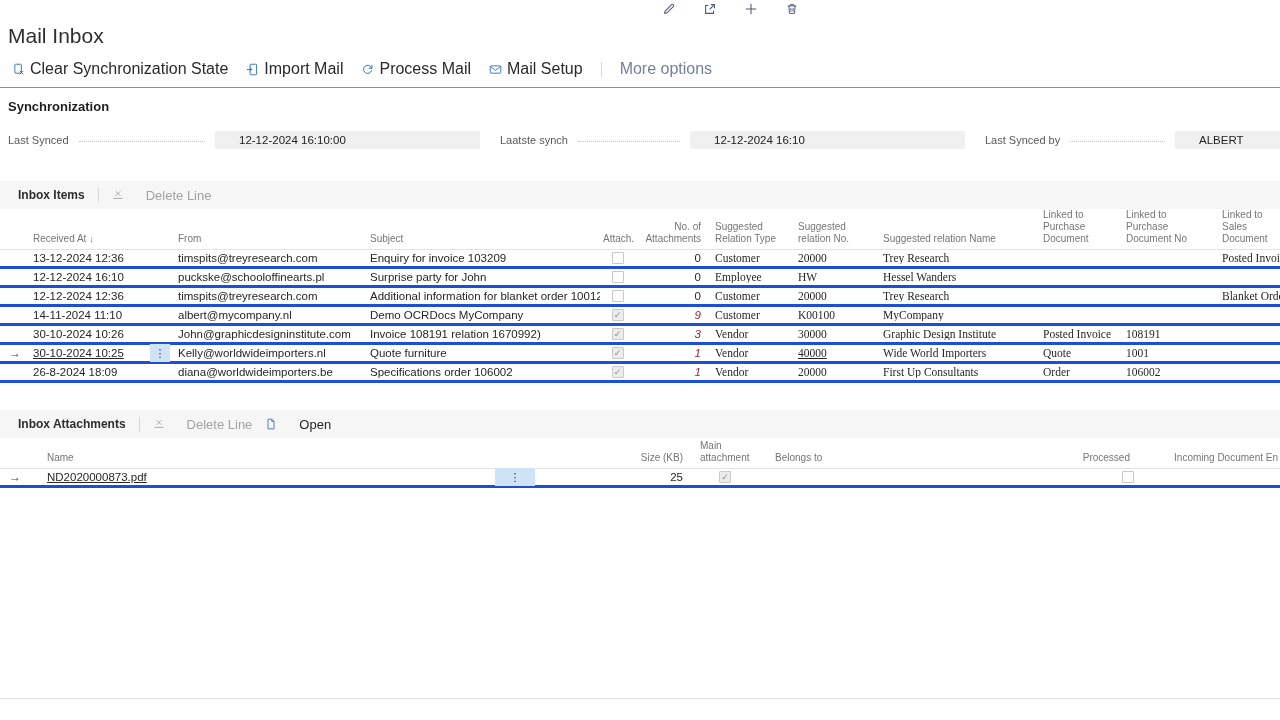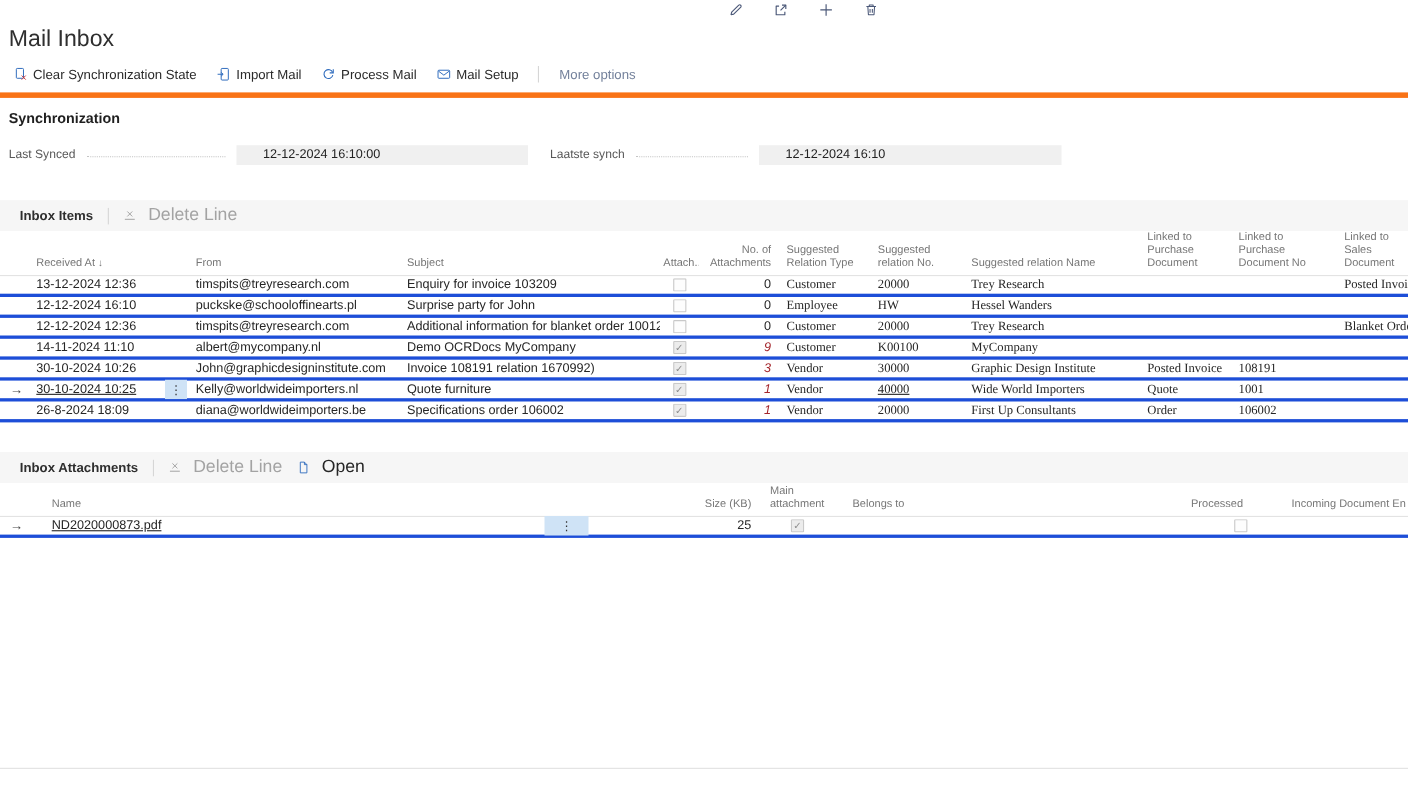--- a/index.html
+++ b/index.html
@@ -12,42 +12,42 @@
 
   
   .topbar { height:18px; position:relative; }
   .top-icons { position:absolute; left:662px; top:2px; display:flex; gap:27px; }
   .top-icon { width:14px; height:14px; color:#4b5878; cursor:pointer; }
   .top-icon svg { width:14px; height:14px; }
 
   .page-title { font-size:21px; font-weight:400; color:#2f2f2f; margin:6px 0 0 8px; }
 
   
-  .action-bar { display:flex; align-items:center; gap:18px; margin-top:12px; padding:0 0 9px 12px; border-bottom:5px solid #f97316; font-size:12px; color:#2a2a2a; }
+  .action-bar { display:flex; align-items:center; gap:18px; margin-top:12px; padding:0 0 9px 12px; border-bottom:1px solid #f97316; font-size:16px; color:#2a2a2a; }
   .ab-item { display:flex; align-items:center; gap:5px; cursor:pointer; white-space:nowrap; }
   .ab-icon { width:13px; height:13px; color:#2e6bbd; }
   .ab-icon svg { width:13px; height:13px; }
   .vsep { width:1px; height:15px; background:#d6d6d6; }
   .more-options { color:#73819b; cursor:pointer; }
 
   
   .sync-heading { font-size:13px; font-weight:700; color:#1f1f1f; margin:11px 0 0 8px; }
   .sync-fields { display:grid; grid-template-columns:472px 485px 1fr; padding-left:8px; margin-top:17px; }
   .field { display:flex; align-items:center; font-size:11px; color:#585858; }
   .field.indent { padding-left:20px; }
   .leader { flex:1; height:0; border-top:1px dotted #c4c4c4; margin:0 10px; transform:translateY(1px); }
   .fvalue { background:#f0f0f0; height:18px; line-height:18px; padding:0 24px; font-size:11.5px; color:#222; white-space:nowrap; overflow:hidden; }
   .fv-1 { width:265px; } .fv-2 { width:275px; } .fv-3 { width:105px; }
 
   
   .part-strip { height:28px; background:#f6f6f6; display:flex; align-items:center; padding-left:18px; gap:13px; }
   .strip-items { margin-top:32px; }
   .strip-attach { margin-top:27px; }
   .part-caption { font-size:12px; font-weight:700; color:#2e2e2e; cursor:pointer; }
-  .part-action { display:flex; align-items:center; gap:11px; font-size:16px; cursor:pointer; color:#262626; }
+  .part-action { display:flex; align-items:center; gap:22px; font-size:13px; cursor:pointer; color:#262626; }
   .part-action.disabled { color:#a3a3a3; cursor:default; }
   .pa-icon { width:12px; height:12px; }
   .pa-icon svg { width:12px; height:12px; }
 
   
   .grid { display:grid; width:1280px; }
   .items-grid  { grid-template-columns:30px 145px 192px 233px 35px 68px 83px 85px 160px 83px 96px minmax(0,1fr); }
   .attach-grid { grid-template-columns:30px 510px 145px 80px 115px 255px minmax(0,1fr); }
 
   .thead { min-height:38px; align-items:end; padding-bottom:4px; border-bottom:1px solid #e3e3e3; color:#767676; font-size:10px; line-height:1.2; }
@@ -165,20 +165,25 @@
   <div class="field">
     <span>Last Synced</span>
     <span class="leader"></span>
     <span class="fvalue fv-1">12-12-2024 16:10:00</span>
   </div>
   <div class="field indent">
     <span>Laatste synch</span>
     <span class="leader"></span>
     <span class="fvalue fv-2">12-12-2024 16:10</span>
   </div>
+  <div class="field indent">
+    <span>Last Synced by</span>
+    <span class="leader"></span>
+    <span class="fvalue fv-3">ALBERT</span>
+  </div>
 </div>
 
 <div class="part-strip strip-items">
   <span class="part-caption">Inbox Items</span>
   <span class="vsep"></span>
   <span class="part-action disabled">
     <span class="pa-icon">
       <svg viewBox="0 0 16 16" fill="none" stroke="#a3a3a3" stroke-width="1.2">
           <path d="M2 12.5h12"></path>
           <path d="M5 3l6 6M11 3l-6 6"></path>

